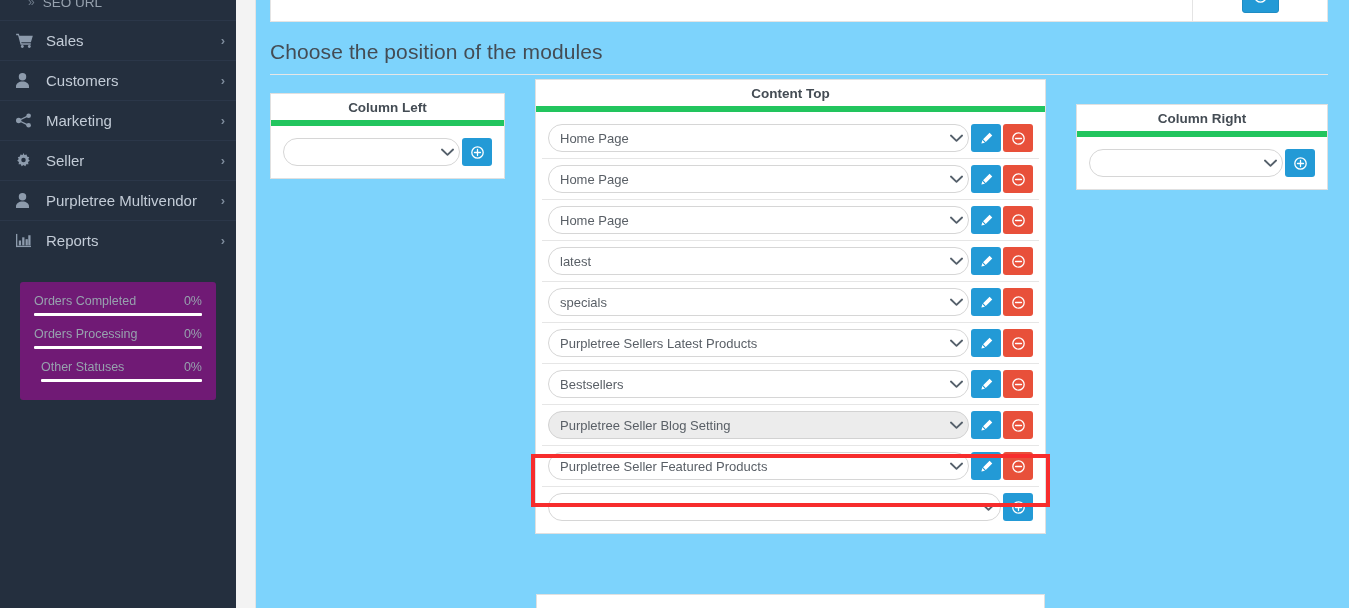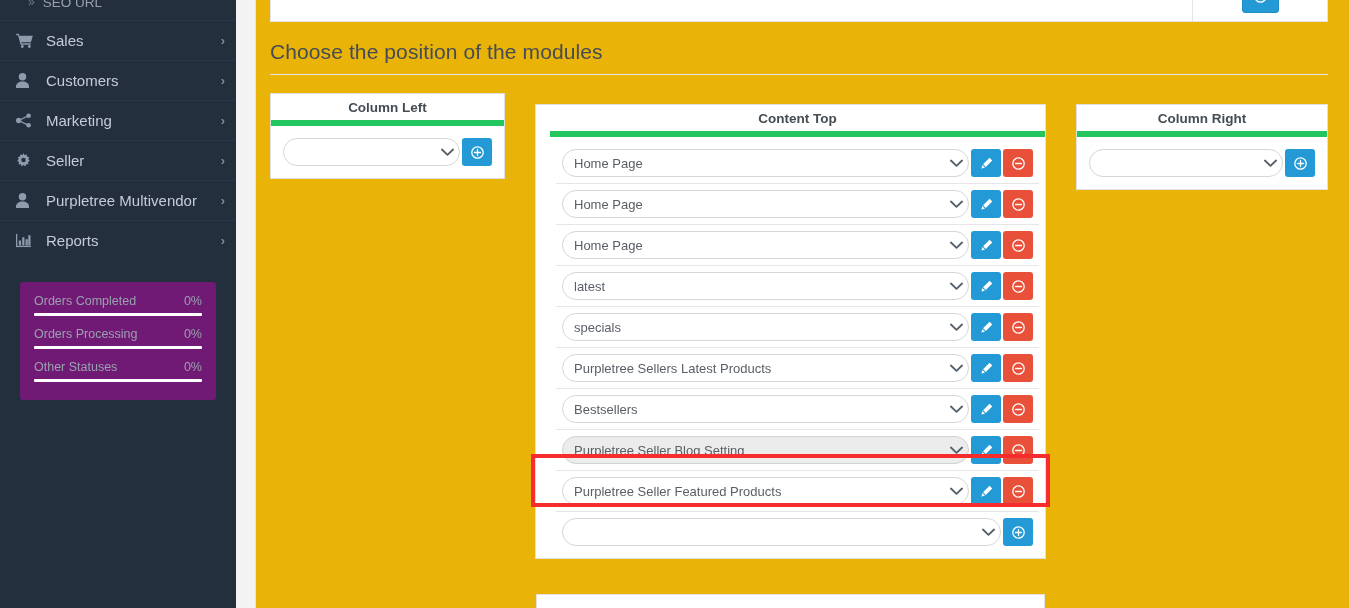--- a/index.html
+++ b/index.html
@@ -47,21 +47,21 @@
   .nav-item .nav-arrow { color: #7e8c9c; font-size: 13px; font-weight: bold; }
   .nav-item svg { display: block; }
 
   .stats-box {
     margin: 22px 20px 0 20px;
     background: #701a75;
     border-radius: 3px;
     padding: 12px 14px 16px 14px;
   }
   .stat-row { margin-bottom: 11px; }
-  .stat-row:last-child { margin-bottom: 2px; }
+  .stat-row:last-child { margin-bottom: 2px; margin-left: 7px; }
   .stat-head {
     display: flex; justify-content: space-between;
     font-size: 12.5px; color: #97a2ae;
     margin-bottom: 5px;
   }
   .stat-bar {
     height: 3px; background: #4a5666; border-radius: 1px; overflow: hidden;
   }
   .stat-fill { height: 3px; background: #ffffff; width: 100%; }
 
@@ -70,21 +70,21 @@
     position: absolute; left: 236px; top: 0;
     width: 20px; height: 608px;
     background: #f3f3f3;
     border-right: 1px solid #e4e4e4;
   }
 
   
   #main {
     position: absolute; left: 256px; top: 0;
     width: 1093px; height: 608px;
-    background: #eab308;
+    background: #7dd3fc;
     overflow: hidden;
   }
 
   
   .top-cut-panel {
     position: absolute; left: 14px; top: -30px;
     width: 1058px; height: 52px;
     border: 1px solid #e4e4e4;
     background: #fff;
     display: flex;
@@ -331,21 +331,21 @@
             <div class="rbtn add">
               <svg width="13" height="13" viewBox="0 0 16 16" aria-hidden="true">
                 <circle cx="8" cy="8" r="7" fill="none" stroke="#fff" stroke-width="1.6"></circle>
                 <path d="M8 4.3v7.4M4.3 8h7.4" stroke="#fff" stroke-width="1.6" stroke-linecap="round"></path>
               </svg>
             </div>
           </div>
         </div>
     </div>
 
-    <div class="col-panel" id="panel-top" style="left:279px; top:104px; width:511px;padding-left:14px;">
+    <div class="col-panel" id="panel-top" style="left:279px; top:79px; width:511px;">
       <div class="col-head">Content Top</div>
       <div class="col-body" id="rows-top">
           <div class="mod-row">
             <div class="sel">
               <span class="sel-text">Home Page</span>
               <span class="caret">
                 <svg width="13" height="9" viewBox="0 0 14 9" aria-hidden="true">
                   <path d="M1 1.3L7 7 13 1.3" fill="none" stroke="currentColor" stroke-width="2" stroke-linecap="round" stroke-linejoin="round"></path>
                 </svg>
               </span>

